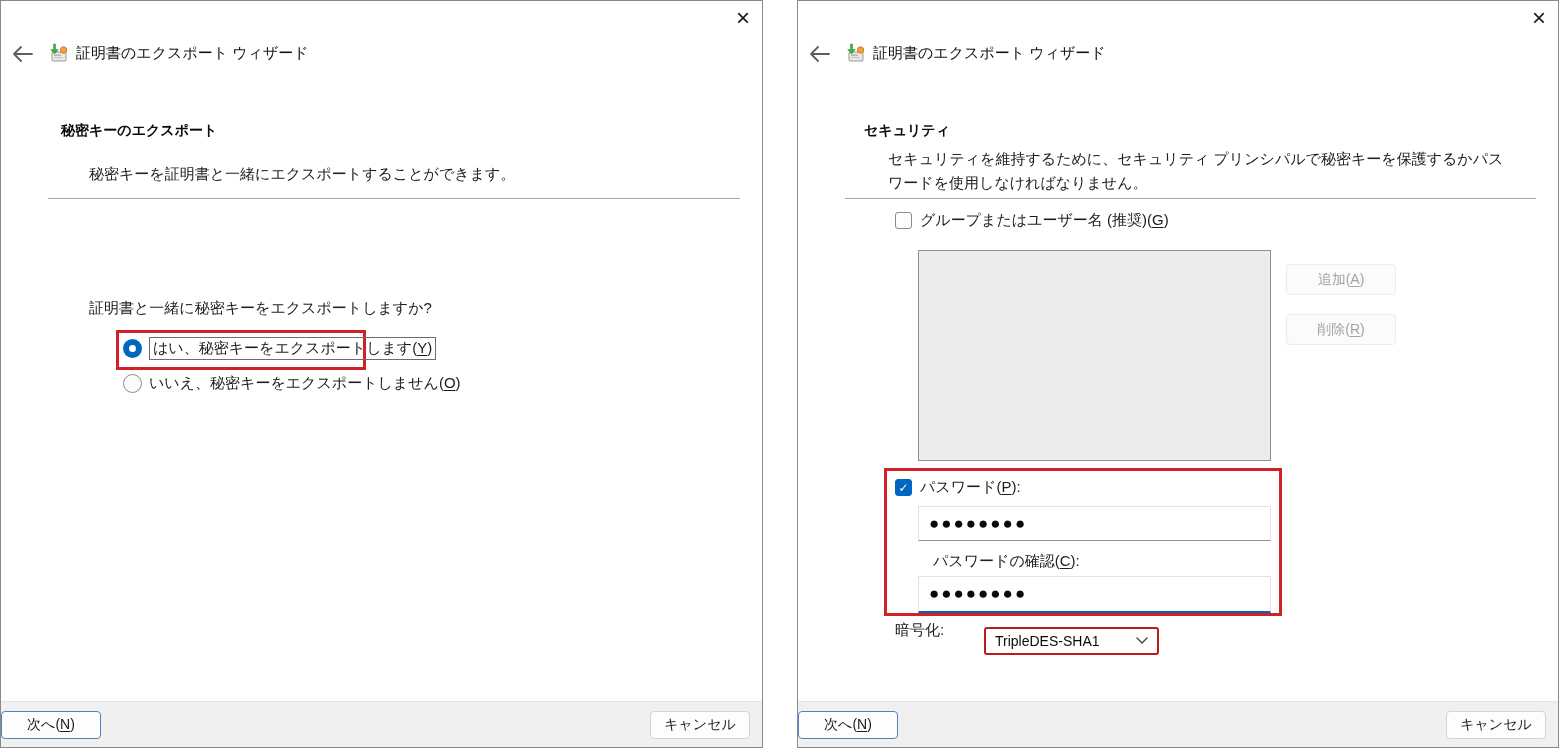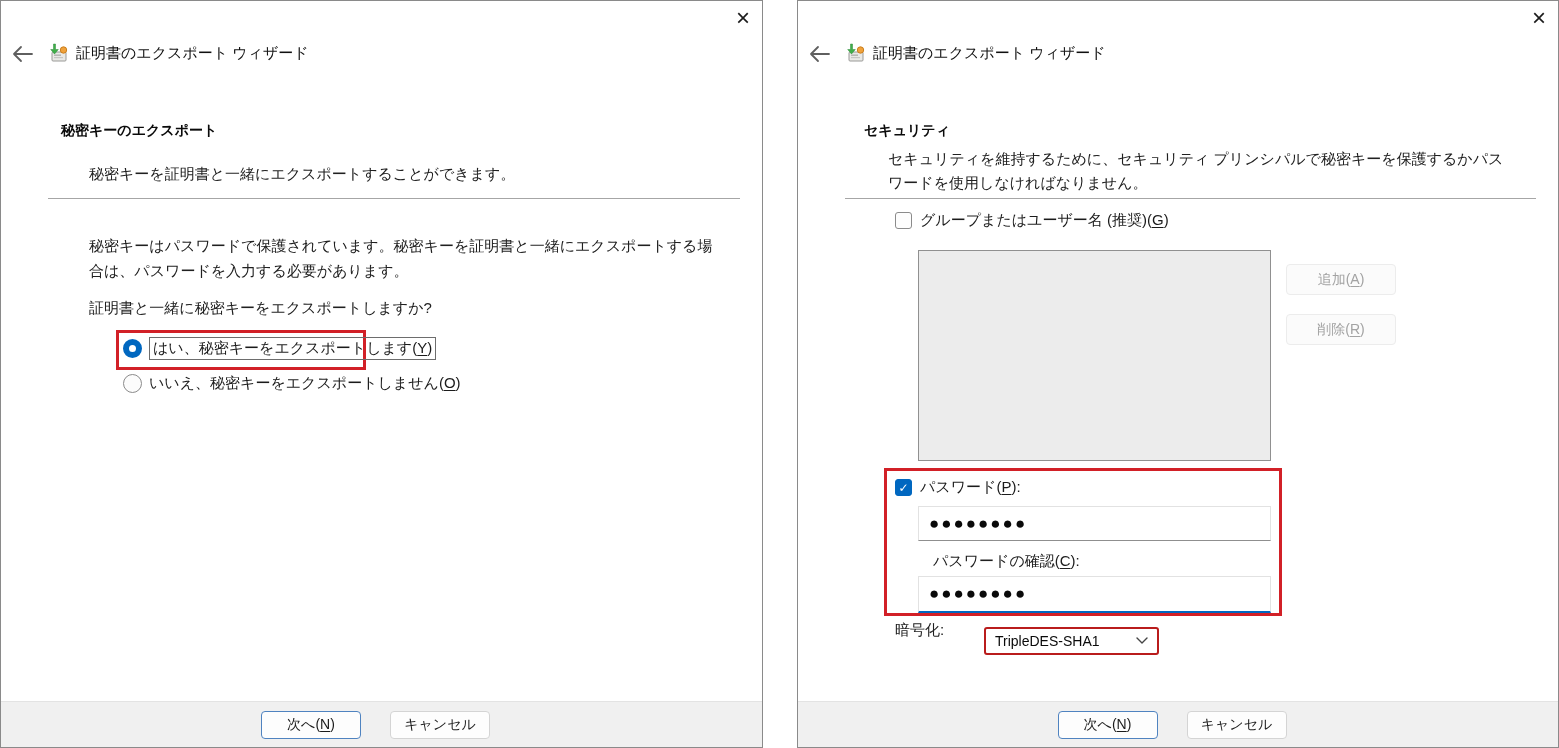--- a/index.html
+++ b/index.html
@@ -45,21 +45,21 @@
   .btn.disabled { position:absolute; width:110px; height:31px; background:#fbfbfb; border:1px solid #ececec; color:#a3a3a3;margin-top:14px; }
 
   .field { position:absolute; width:353px; height:35px; background:#ffffff; border:1px solid #e2e2e2; border-bottom:1px solid #8f8f8f; font-size:17px; letter-spacing:2px; padding:0 0 0 10px; color:#0a0a0a; font-family:inherit; }
   .field.focused { border-bottom:2px solid #0067c0; height:37px; }
 
   .small-label { position:absolute; font-size:15px; color:#202020; white-space:nowrap; }
 
   .combo { position:absolute; width:175px; height:28px; background:#fff; border:2px solid #b91c1c; border-radius:3px; display:flex; align-items:center; padding:0 9px; }
   .combo-text { font-size:14px; color:#0a0a0a; flex:1; }
 
-  .footer { position:absolute; left:0; right:0; bottom:0; height:46px; background:#f0f0f0; border-top:1px solid #e3e3e3; display:flex; align-items:center; justify-content:center; gap:29px; padding-right:12px; }
+  .footer { position:absolute; left:0; right:0; bottom:0; height:46px; background:#f0f0f0; border-top:1px solid #e3e3e3; display:flex; align-items:center; justify-content:space-between; gap:29px; padding-right:12px; }
   .footer .btn { width:100px; height:28px; }
 
   .ak { text-decoration:underline; text-underline-offset:2px; }
 </style>
 </head>
 <body>
 
 <div id="stage">
 
   <div class="dialog" id="dlg-left">
@@ -80,21 +80,20 @@
           <path d="M7.5 1 v5.5 h2.8 L6.5 11 2.7 6.5 h2.8 V1 z" fill="#3fae49" stroke="#2d8a38" stroke-width="0.5"></path>
         </svg>
       </span>
       <span class="wiz-title">証明書のエクスポート ウィザード</span>
     </div>
 
     <div class="w-heading" style="left:60px; top:121px;font-family:Liberation Mono, monospace;">秘密キーのエクスポート</div>
     <div class="body-text" style="left:88px; top:160px;">秘密キーを証明書と一緒にエクスポートすることができます。</div>
     <div class="divider"></div>
 
-    <div class="body-text" style="left:88px; top:232px; width:628px;">秘密キーはパスワードで保護されています。秘密キーを証明書と一緒にエクスポートする場合は、パスワードを入力する必要があります。</div>
     <div class="body-text" style="left:88px; top:294px;">証明書と一緒に秘密キーをエクスポートしますか?</div>
 
     <div class="red-box" style="left:115px; top:329px; width:250px; height:40px;"></div>
     <div class="radio-row" style="left:122px; top:373px;">
       <span class="radio off"></span>
       <span class="radio-label"><span>いいえ、秘密キーをエクスポートしません(</span><span class="ak">O</span><span>)</span></span>
     </div>
 
     <div class="radio-row" style="left:122px; top:336px;">
       <span class="radio on"></span>

